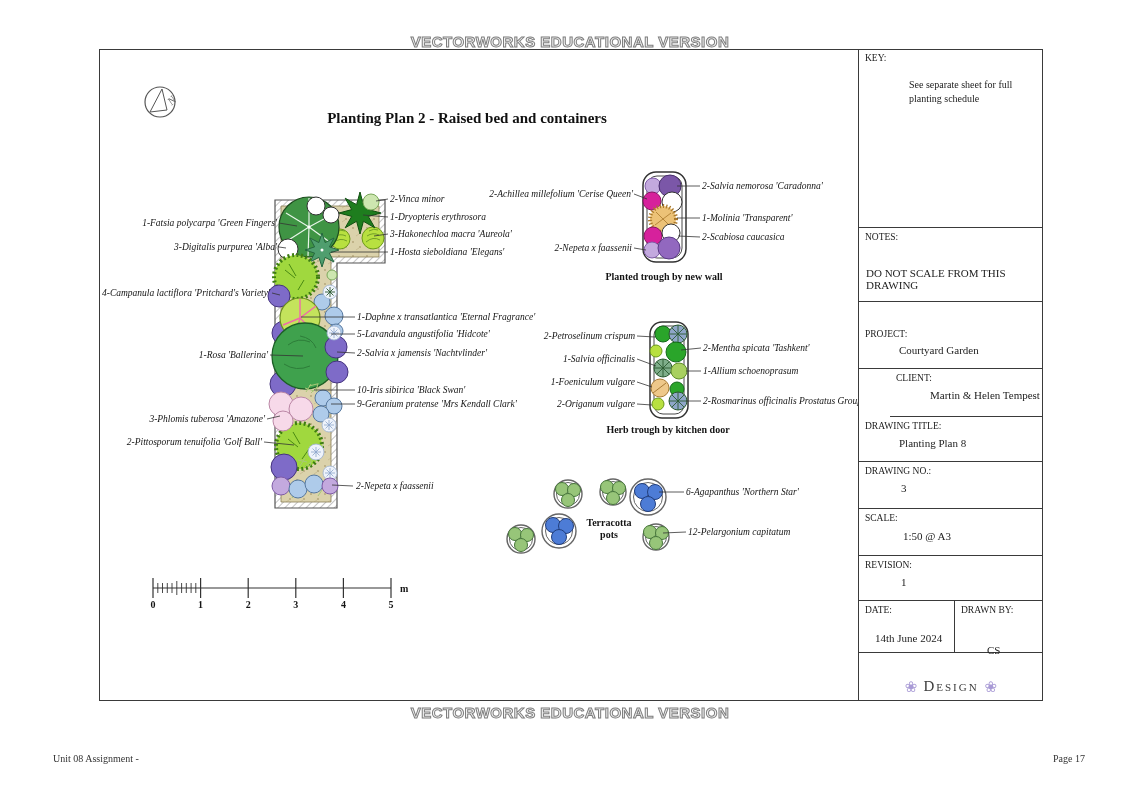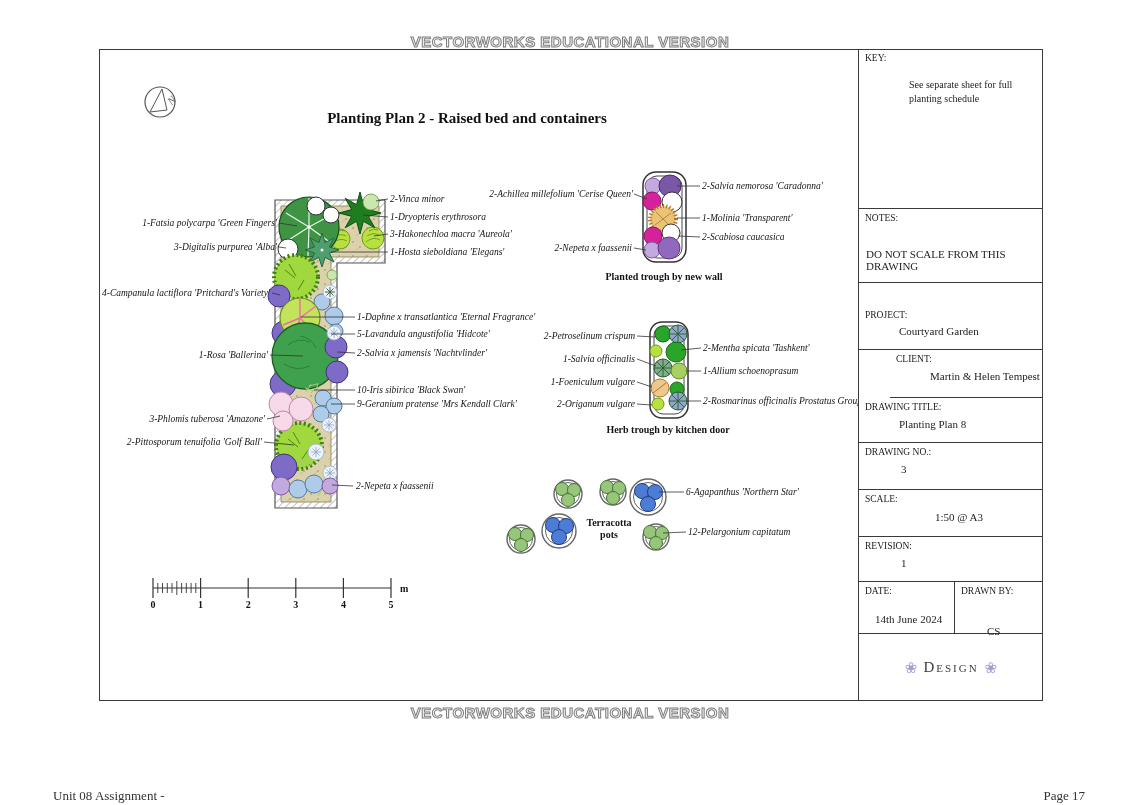--- a/index.html
+++ b/index.html
@@ -9,21 +9,21 @@
         font-family:"Liberation Sans",sans-serif;font-weight:bold;font-size:15px;
         letter-spacing:.5px;color:#f2f2f2;-webkit-text-stroke:1px #7e7e7e;}
   .frame{position:absolute;left:99px;top:49px;width:944px;height:652px;
         border:1.5px solid #3a3a3a;box-sizing:border-box;}
   .tblock{position:absolute;left:858px;top:49px;width:185px;height:652px;
         border-left:1.5px solid #3a3a3a;box-sizing:border-box;}
   .tb-row{position:relative;border-bottom:1px solid #3a3a3a;box-sizing:border-box;}
   .tb-row:last-child{border-bottom:none;}
   .tb-label{position:absolute;left:6px;top:4px;font-size:9.5px;color:#222;}
   .tb-value{position:absolute;font-size:11px;color:#222;}
-  .footer-text{position:absolute;font-size:13px;color:#333;margin-top:35px;}
+  .footer-text{position:absolute;font-size:10px;color:#333;}
   .lbl{font:italic 9.5px "Liberation Serif",serif;fill:#141414;}
   .cap{font:bold 10px "Liberation Serif",serif;fill:#141414;}
   .tick{font:bold 10px "Liberation Serif",serif;fill:#141414;}
   .dtitle{font:bold 15px "Liberation Serif",serif;fill:#101010;}
   .leader{stroke:#333;stroke-width:.8;fill:none;}
   .c-blue{fill:#aecbea;stroke:#56789f;stroke-width:1;}
   .c-purple{fill:#7e6bc8;stroke:#45337f;stroke-width:1;}
   .c-lilac{fill:#c3a9de;stroke:#7f5ba8;stroke-width:1;}
   .c-pink{fill:#f7d9e9;stroke:#bb87a6;stroke-width:1;}
   .c-white{fill:#fff;stroke:#333;stroke-width:1;}
@@ -382,21 +382,21 @@
     <text class="tick" x="153" y="608" text-anchor="middle">0</text>
     <text class="tick" x="200.6" y="608" text-anchor="middle">1</text>
     <text class="tick" x="248.2" y="608" text-anchor="middle">2</text>
     <text class="tick" x="295.8" y="608" text-anchor="middle">3</text>
     <text class="tick" x="343.4" y="608" text-anchor="middle">4</text>
     <text class="tick" x="391" y="608" text-anchor="middle">5</text>
     <text class="tick" x="400" y="592" font-size="9">m</text>
   </svg>
 
   <div class="tblock">
-    <div class="tb-row" style="height:160px;">
+    <div class="tb-row" style="height:179px;">
       <div class="tb-label">KEY:</div>
       <div class="tb-value" style="left:50px;top:30px;font-size:10px;">See separate sheet for full</div>
       <div class="tb-value" style="left:50px;top:44px;font-size:10px;">planting schedule</div>
     </div>
     <div class="tb-row" style="height:74px;">
       <div class="tb-label">NOTES:</div>
       <div class="tb-value" style="left:7px;top:39px;font-size:11px;">DO NOT SCALE FROM THIS DRAWING</div>
     </div>
     <div class="tb-row" style="height:67px;">
       <div class="tb-label" style="top:27px;">PROJECT:</div>
@@ -409,21 +409,21 @@
     <div class="tb-row" style="height:45px;">
       <div class="tb-label">DRAWING TITLE:</div>
       <div class="tb-value" style="left:40px;top:20px;">Planting Plan 8</div>
     </div>
     <div class="tb-row" style="height:47px;">
       <div class="tb-label">DRAWING NO.:</div>
       <div class="tb-value" style="left:42px;top:20px;">3</div>
     </div>
     <div class="tb-row" style="height:47px;">
       <div class="tb-label">SCALE:</div>
-      <div class="tb-value" style="left:44px;top:21px;margin-left:32px;">1:50 @ A3</div>
+      <div class="tb-value" style="left:44px;top:21px;">1:50 @ A3</div>
     </div>
     <div class="tb-row" style="height:45px;">
       <div class="tb-label">REVISION:</div>
       <div class="tb-value" style="left:42px;top:20px;">1</div>
     </div>
     <div class="tb-row" style="height:52px;">
       <div class="tb-label">DATE:</div>
       <div class="tb-value" style="left:16px;top:31px;">14th June 2024</div>
       <div style="position:absolute;left:95px;top:0;width:90px;height:100%;border-left:1px solid #3a3a3a;box-sizing:border-box;padding-left:8px;">
         <div class="tb-label">DRAWN BY:</div>

